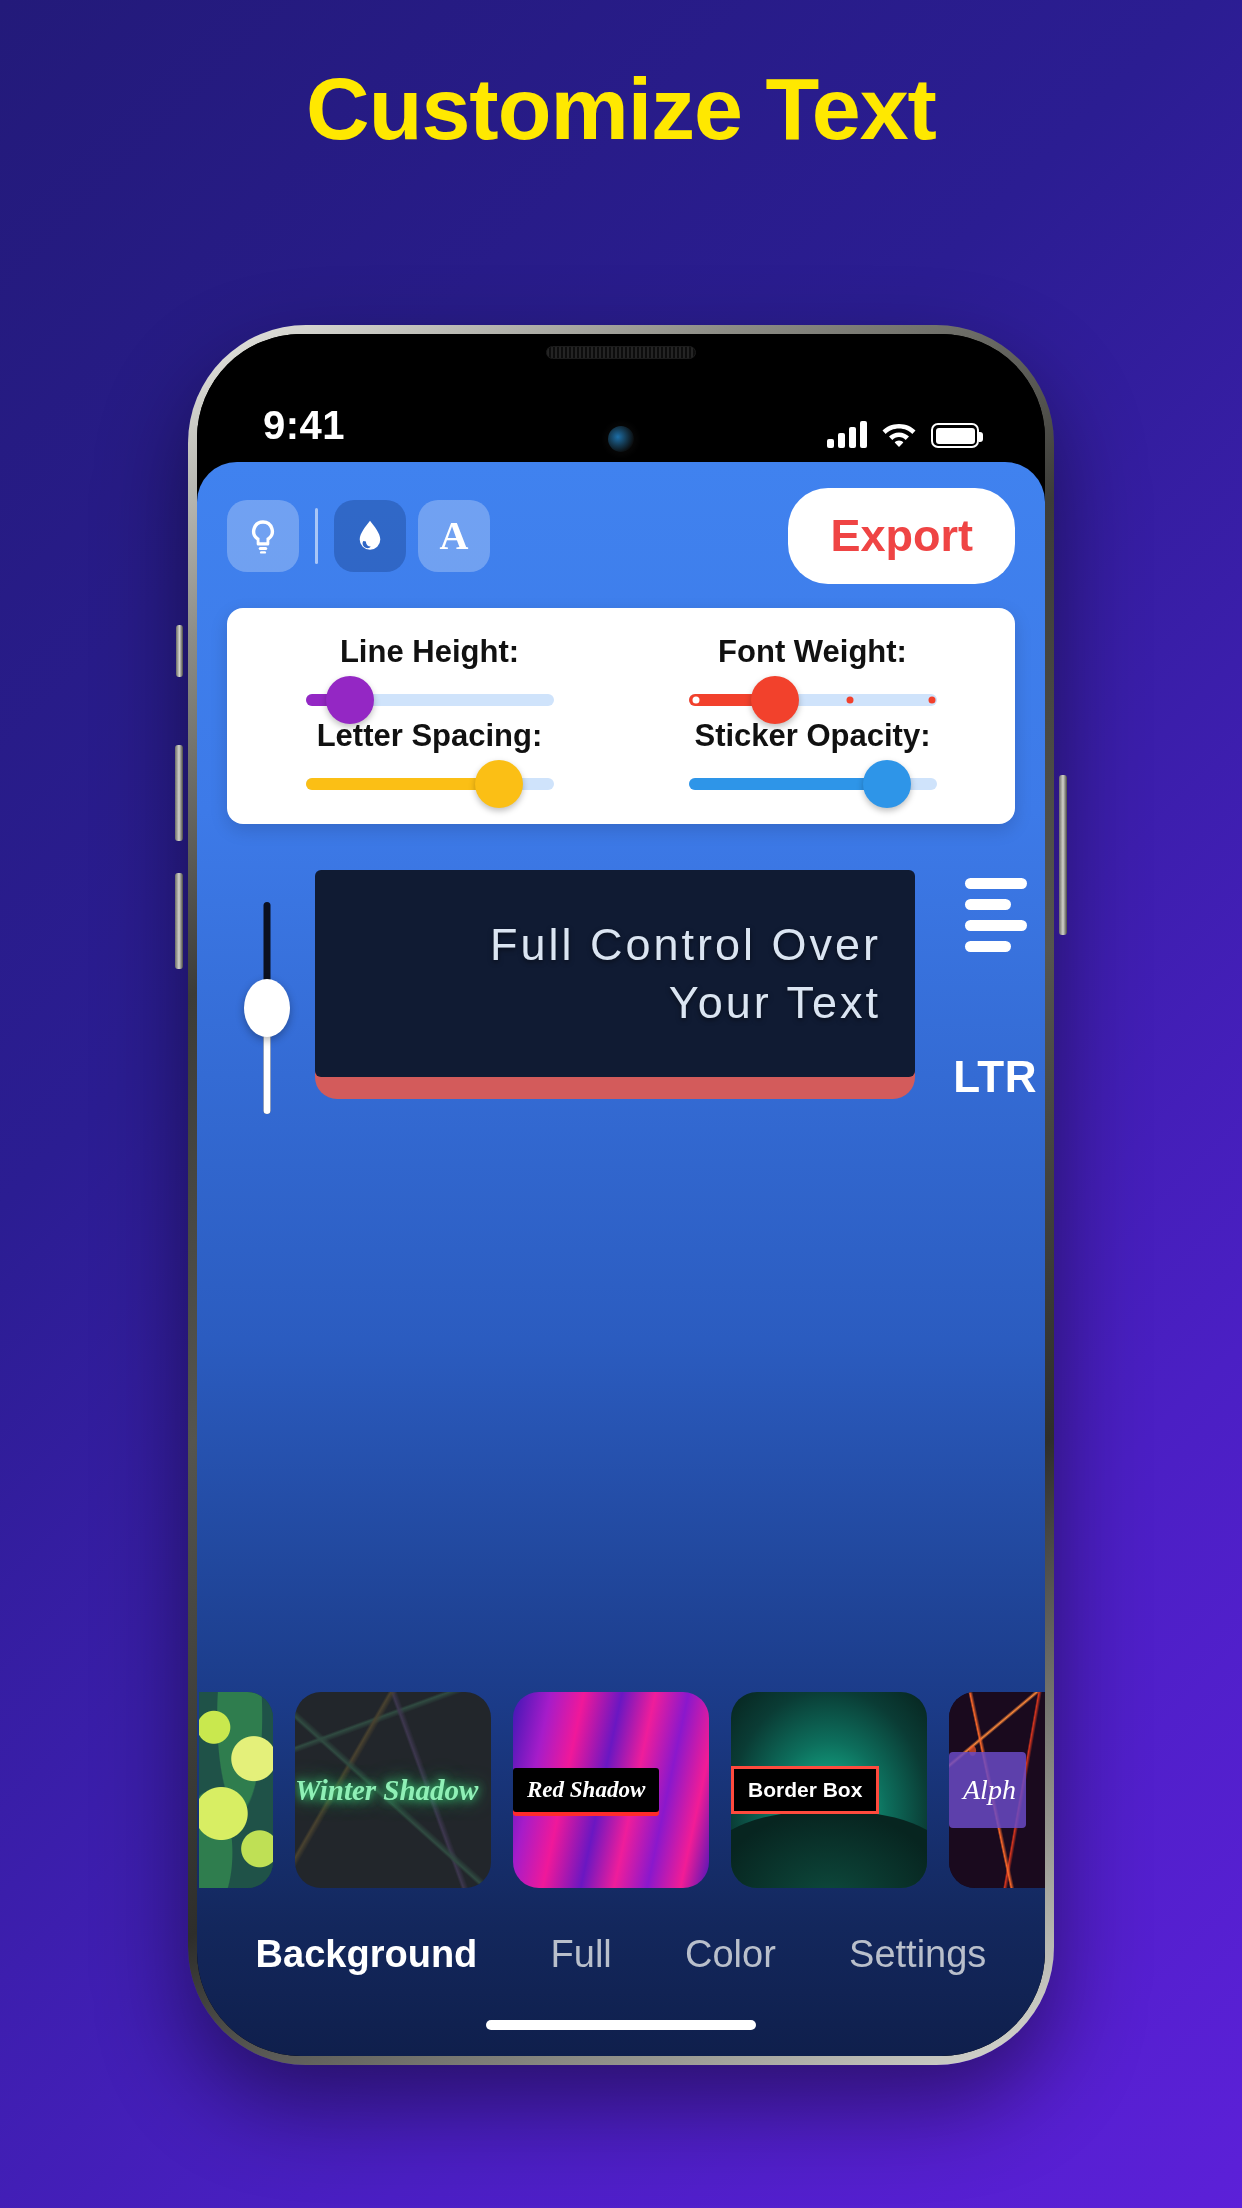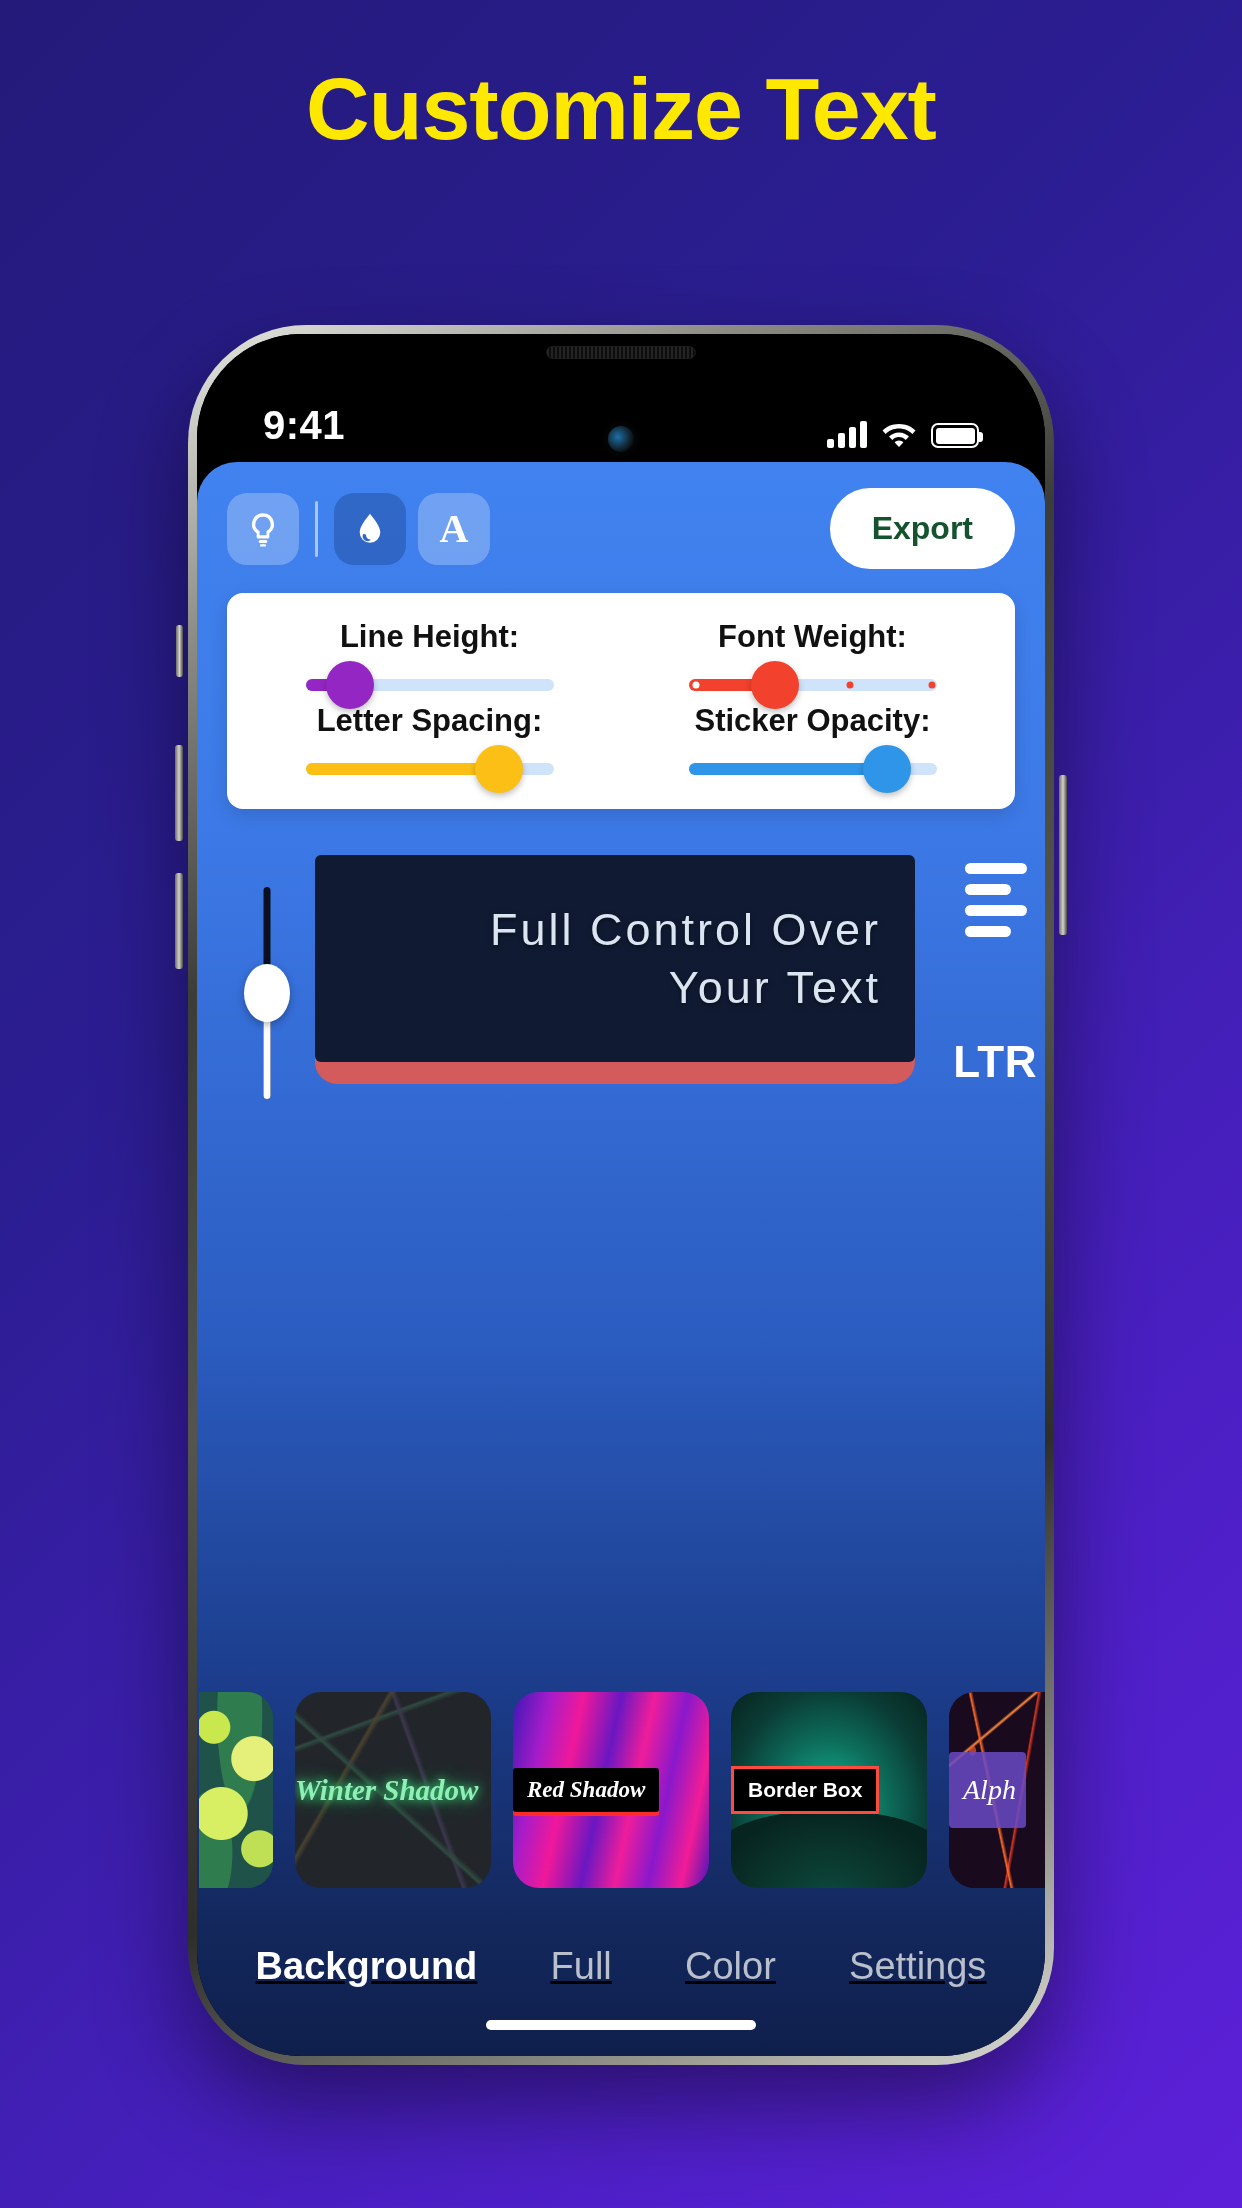--- a/index.html
+++ b/index.html
@@ -123,21 +123,21 @@
   .tool-btn {
     width: 72px; height: 72px; border-radius: 20px;
     display: flex; align-items: center; justify-content: center;
     background: rgba(255,255,255,.26);
   }
   .tool-btn.active { background: rgba(13,45,110,.30); }
   .tool-btn svg { width: 38px; height: 38px; fill: #fff; }
   .tool-letter { color:#fff; font-size: 40px; font-family: "Liberation Serif", serif; font-weight: 700; line-height: 1; }
   .tool-sep { width: 3px; height: 56px; background: rgba(255,255,255,.55); border-radius: 2px; margin: 0 4px; }
   .export-btn {
-    background:#fff; color:#14532d; font-size: 32px; font-weight: 600;
+    background:#fff; color:#ef4444; font-size: 45px; font-weight: 600;
     padding: 22px 42px; border-radius: 40px; border: none;
     font-family: "Liberation Sans", sans-serif;
   }
 
   
   .panel {
     margin: 24px 30px 0 30px;
     background:#fff; border-radius: 16px;
     padding: 26px 16px 34px 16px;
     display: grid; grid-template-columns: 1fr 1fr; gap: 12px 10px;
@@ -269,24 +269,23 @@
       #1a0a1e;
   }
   .th-alpha .th-text {
     background: rgba(106,74,196,.85); color:#fff; padding: 22px 10px 22px 14px;
     font-family:"Liberation Serif", serif; font-style: italic; font-size: 28px;
     position: relative; z-index: 2; border-radius: 4px;
   }
 
   
   .tabbar {
-    position:absolute; bottom: 68px; left: 0; right: 0;
+    position:absolute; bottom: 80px; left: 0; right: 0;
     display: flex; align-items: center; justify-content: space-around;
     padding: 0 22px;
-    text-decoration: underline;
   }
   .tab { color:#b9bfcb; font-size: 38px; font-family:"Liberation Sans", sans-serif; }
   .tab.active { color:#fff; font-weight: bold; }
 
   .home-indicator {
     position:absolute; bottom: 26px; left: 50%; transform: translateX(-50%);
     width: 270px; height: 10px; background:#fff; border-radius: 6px;
   }
 </style>
 </head>

